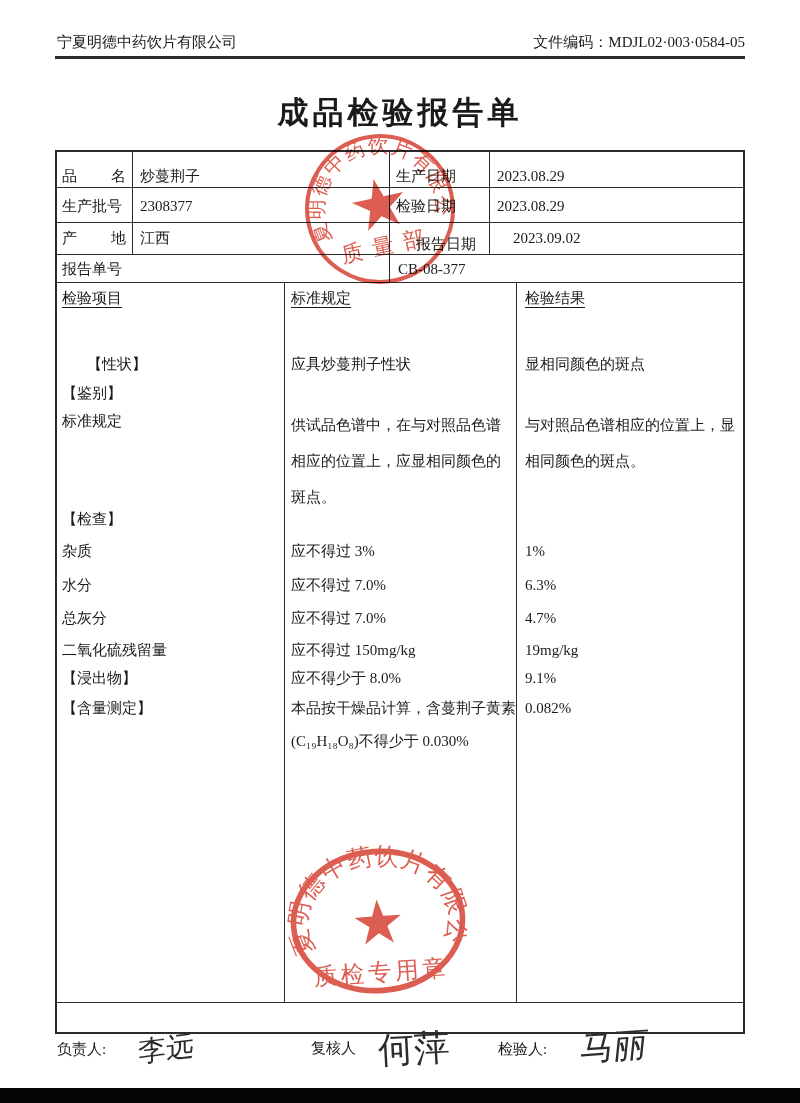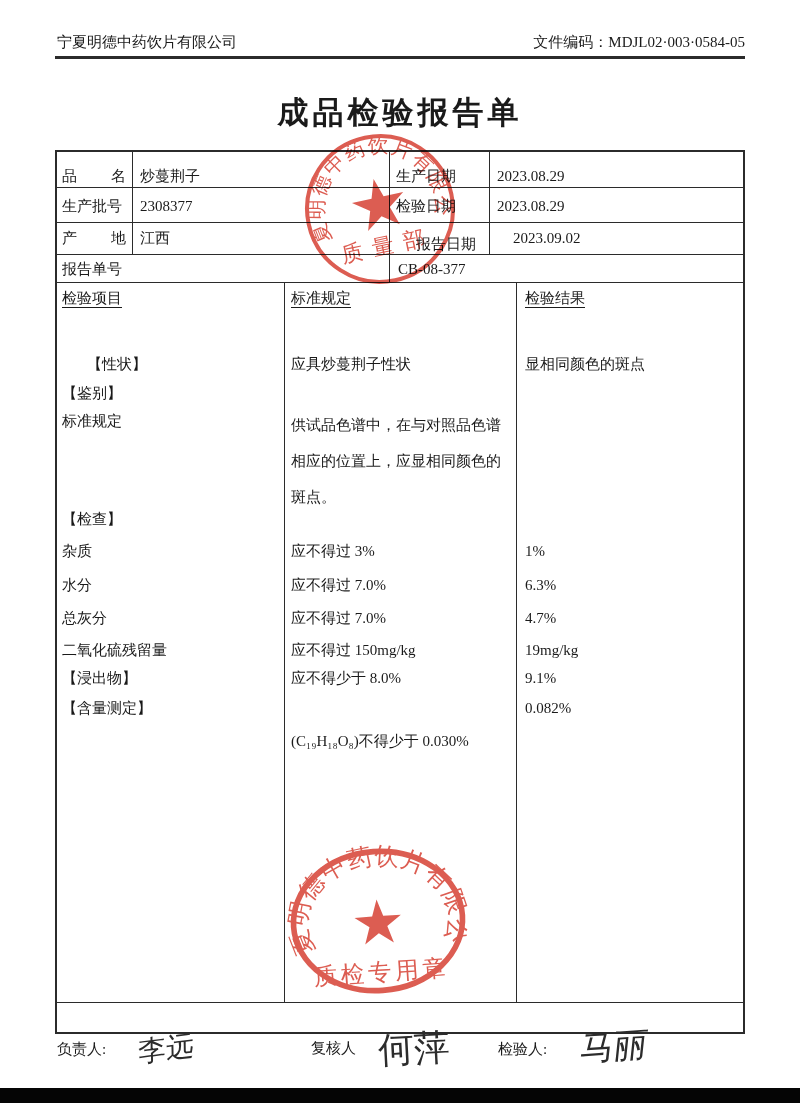--- a/index.html
+++ b/index.html
@@ -72,20 +72,21 @@
   <div class="t colhead" style="left:525px;top:289px;">检验结果</div>
 
   <div class="t" style="left:62px;top:355px;margin-left:25px;">【性状】</div>
   <div class="t" style="left:291px;top:355px;">应具炒蔓荆子性状</div>
   <div class="t" style="left:525px;top:355px;">显相同颜色的斑点</div>
 
   <div class="t" style="left:62px;top:384px;">【鉴别】</div>
 
   <div class="t" style="left:62px;top:412px;">标准规定</div>
   <div class="t wrap" style="left:291px;top:407px;width:219px;">供试品色谱中，在与对照品色谱相应的位置上，应显相同颜色的斑点。</div>
+  <div class="t wrap" style="left:525px;top:407px;width:213px;">与对照品色谱相应的位置上，显相同颜色的斑点。</div>
 
   <div class="t" style="left:62px;top:510px;">【检查】</div>
 
   <div class="t" style="left:62px;top:542px;">杂质</div>
   <div class="t" style="left:291px;top:542px;">应不得过 3%</div>
   <div class="t" style="left:525px;top:542px;">1%</div>
 
   <div class="t" style="left:62px;top:576px;">水分</div>
   <div class="t" style="left:291px;top:576px;">应不得过 7.0%</div>
   <div class="t" style="left:525px;top:576px;">6.3%</div>
@@ -96,20 +97,21 @@
 
   <div class="t" style="left:62px;top:641px;">二氧化硫残留量</div>
   <div class="t" style="left:291px;top:641px;">应不得过 150mg/kg</div>
   <div class="t" style="left:525px;top:641px;">19mg/kg</div>
 
   <div class="t" style="left:62px;top:669px;">【浸出物】</div>
   <div class="t" style="left:291px;top:669px;">应不得少于 8.0%</div>
   <div class="t" style="left:525px;top:669px;">9.1%</div>
 
   <div class="t" style="left:62px;top:699px;">【含量测定】</div>
+  <div class="t" style="left:291px;top:699px;">本品按干燥品计算，含蔓荆子黄素</div>
   <div class="t" style="left:291px;top:732px;">(C₁₉H₁₈O₈)不得少于 0.030%</div>
   <div class="t" style="left:525px;top:699px;">0.082%</div>
 
 
   <div class="t" style="left:57px;top:1040px;">负责人:</div>
   <div class="sig" style="left:138px;top:1030px;font-size:28px;transform:rotate(-7deg) skewX(-6deg);">李远</div>
   <div class="t" style="left:311px;top:1040px;font-family:Liberation Mono, monospace;">复核人</div>
   <div class="sig" style="left:378px;top:1025px;font-size:36px;transform:rotate(-3deg);">何萍</div>
   <div class="t" style="left:498px;top:1040px;">检验人:</div>
   <div class="sig" style="left:580px;top:1024px;font-size:34px;transform:rotate(-4deg) skewX(-10deg);">马丽</div>

